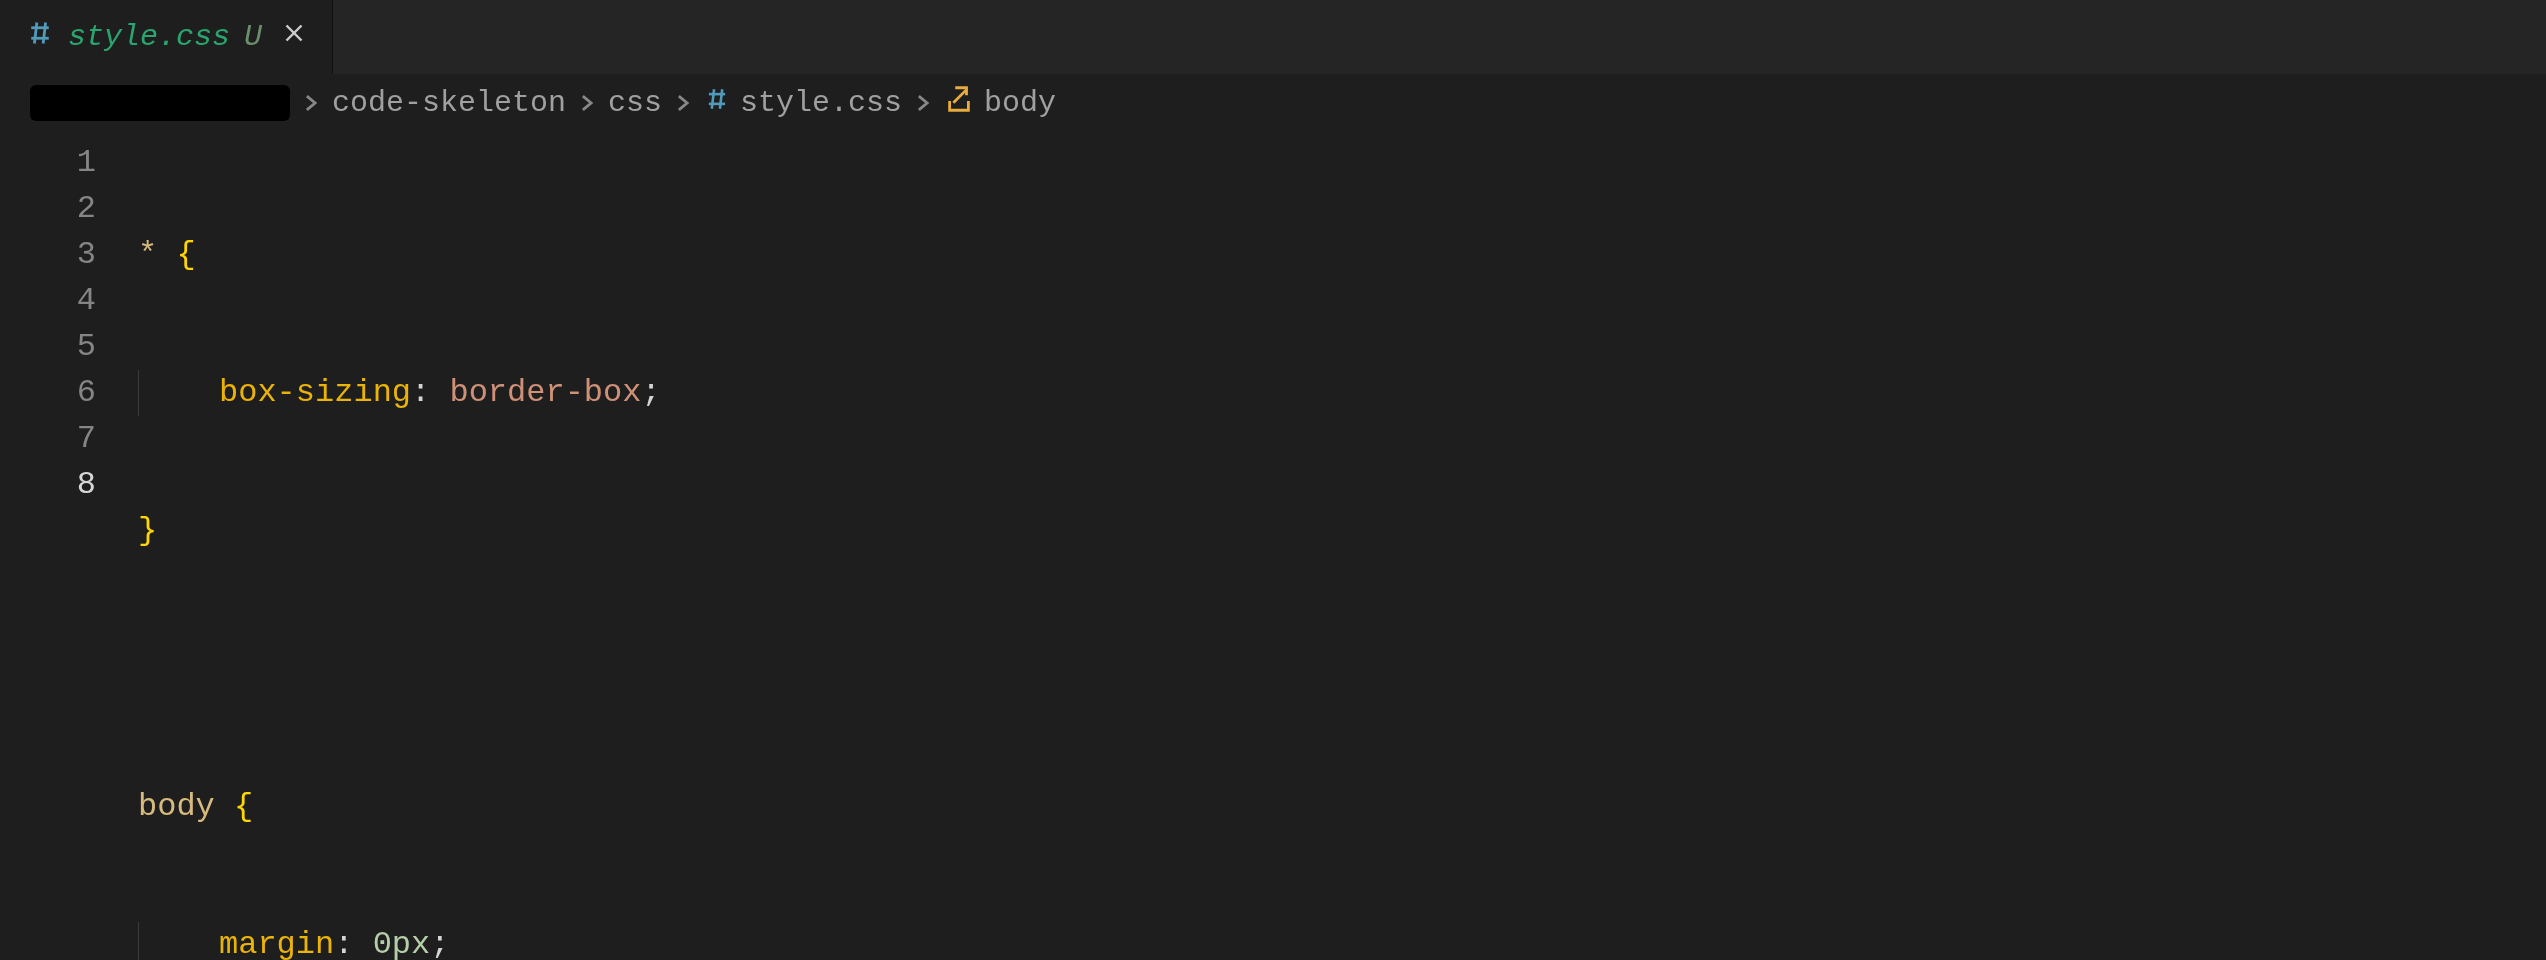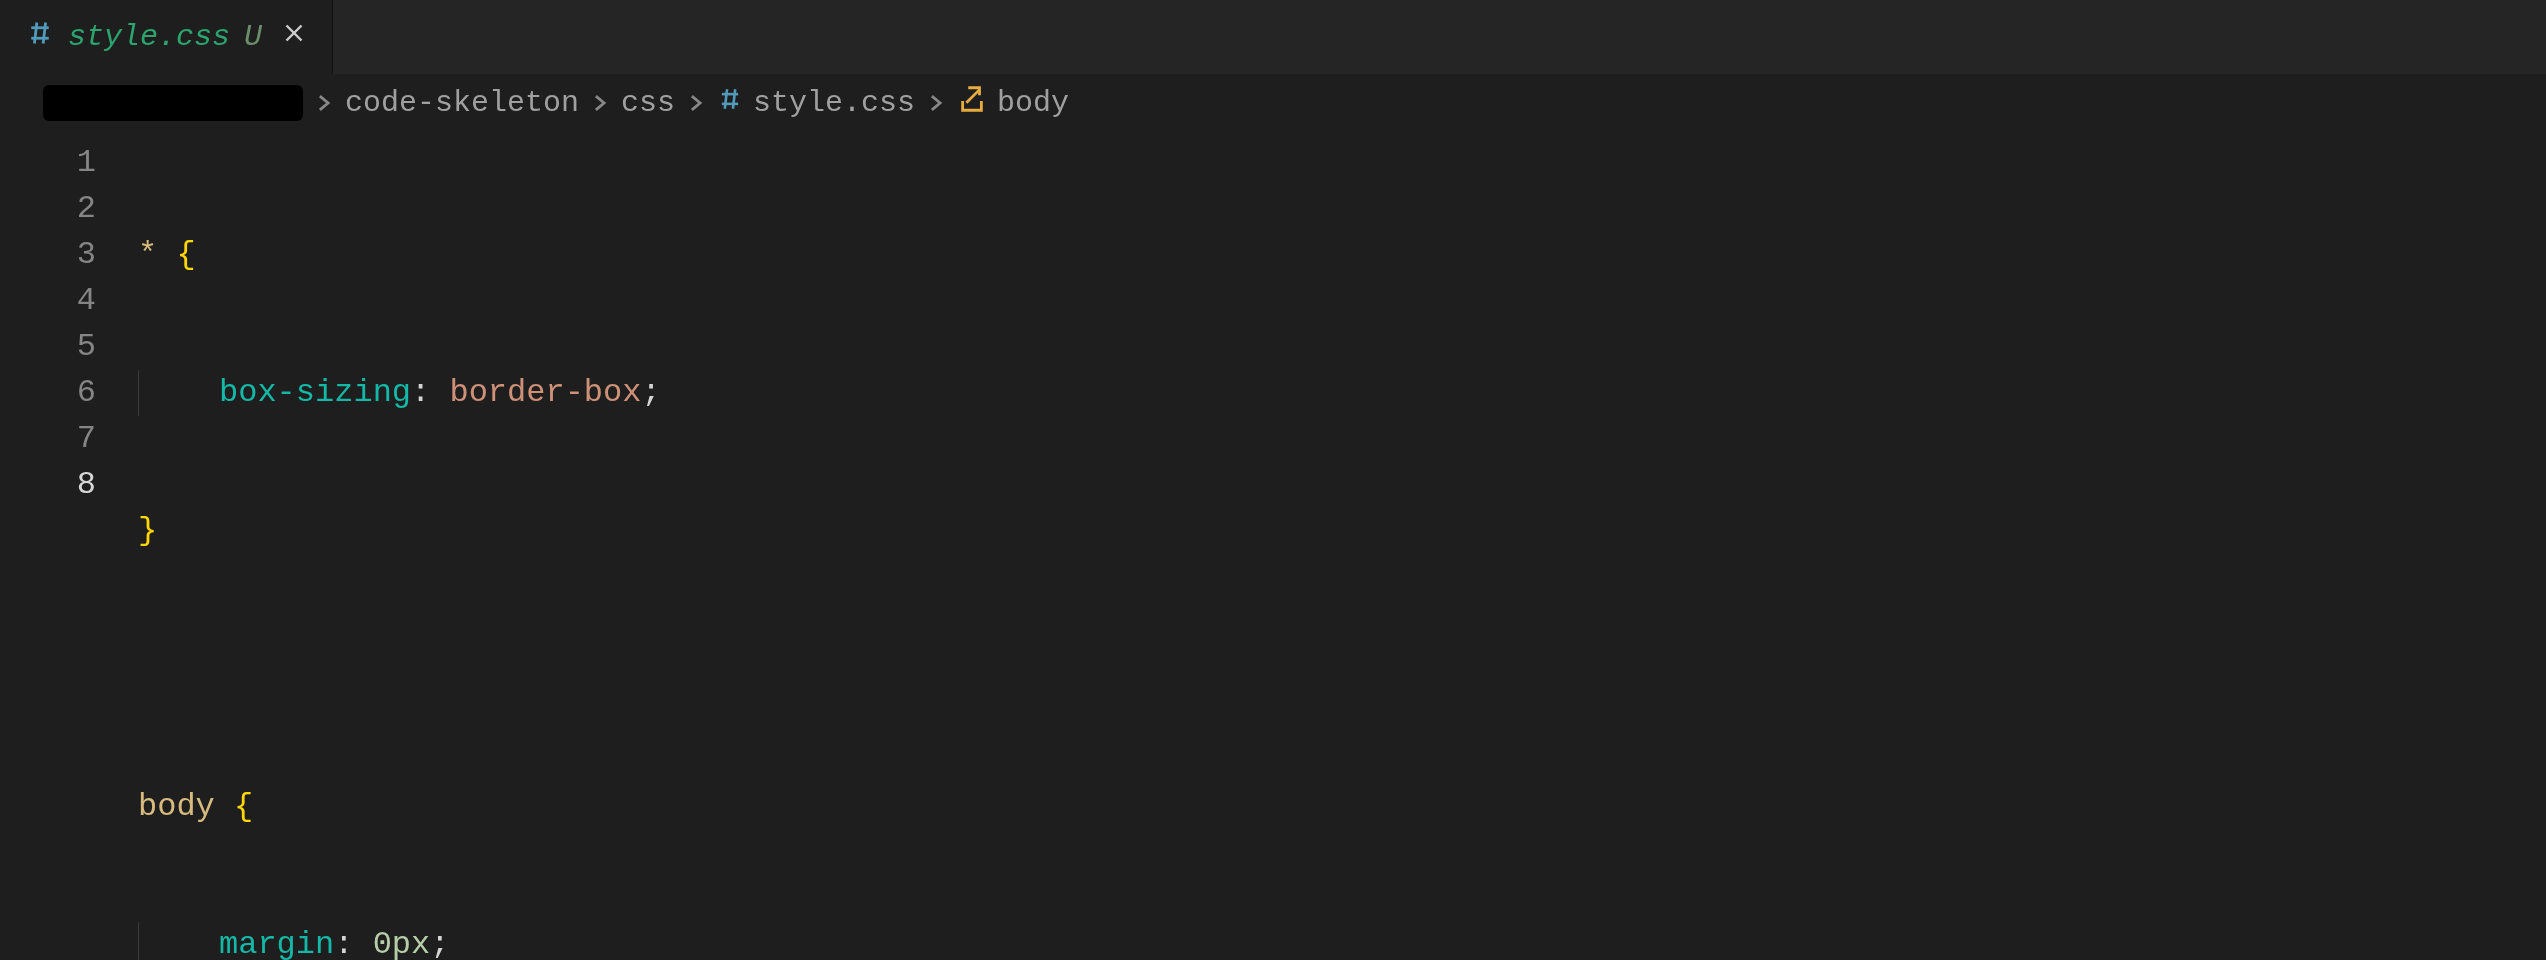--- a/index.html
+++ b/index.html
@@ -52,21 +52,20 @@
   
   .breadcrumb {
     height: 58px;
     display: flex;
     align-items: center;
     gap: 10px;
     padding-left: 30px;
     font-size: 30px;
     color: #a0a0a0;
     background: #1e1e1e;
-    margin-left: 13px;
   }
   .breadcrumb .bc-redacted {
     width: 260px;
     height: 36px;
     background: #000;
     border-radius: 6px;
   }
   .breadcrumb .chevron {
     width: 22px;
     height: 22px;
@@ -108,21 +107,21 @@
     white-space: pre;
     flex: 1;
     position: relative;
     padding-top: 8px;
   }
   .code .line { height: 46px; display: flex; align-items: center; }
 
   
   .tok-sel  { color: #d7ba7d; }
   .tok-punc { color: #ffd602; }
-  .tok-prop { color: #14b8a6; font-family: Liberation Mono, monospace; }
+  .tok-prop { color: #eab308; font-family: Liberation Mono, monospace; }
   .tok-val  { color: #ce9178; text-align: center; }
   .tok-num  { color: #b5cea8; }
   .tok-white{ color: #d4d4d4; }
   .tok-colon{ color: #d4d4d4; }
 
   .indent-guide {
     border-left: 1px solid #3b3b3b;
     height: 46px;
     display: inline-block;
     margin-right: 0;

